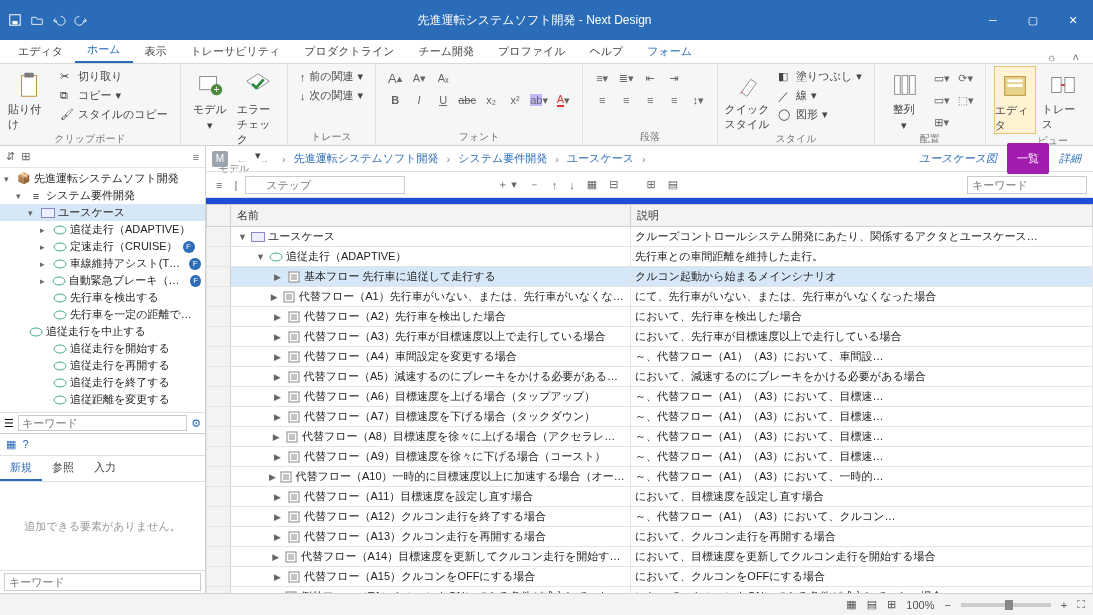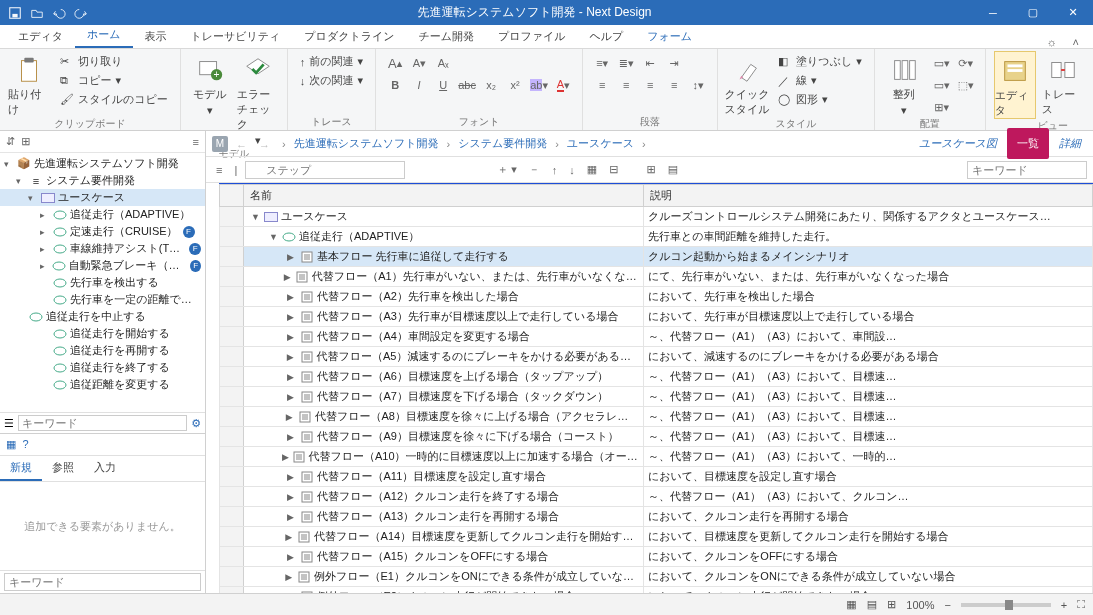--- a/index.html
+++ b/index.html
@@ -1,19 +1,19 @@
 <!DOCTYPE html>
 <html><head>
 <meta charset="utf-8">
 <style>
 * { box-sizing: border-box; margin: 0; padding: 0; font-family: "Meiryo UI", "Yu Gothic", sans-serif; font-size: 11px; }
 body { width: 1093px; height: 615px; background: #fff; overflow: hidden; display: flex; flex-direction: column; }
 
 
-.title-bar { height: 25px; background: #2b6cb8; color: #fff; display: flex; align-items: center; }
+.title-bar { height: 40px; background: #2b6cb8; color: #fff; display: flex; align-items: center; }
 .title-bar .qat { display: flex; gap: 8px; padding: 0 8px; }
 .title-bar .qat-icon { width: 14px; height: 14px; color: #fff; opacity: .95; }
 .title-bar .title { flex: 1; text-align: center; font-size: 12px; }
 .title-bar .win-btns { display: flex; }
 .title-bar .win-btn { width: 40px; height: 26px; display: flex; align-items: center; justify-content: center; color: #fff; }
 
 
 .ribbon-tabs { height: 24px; background: #fff; border-bottom: 1px solid #d9d9d9; display: flex; align-items: flex-end; padding: 0 6px; }
 .ribbon-tab { padding: 4px 12px; color: #444; cursor: pointer; }
 .ribbon-tab.active { color: #2b6cb8; border-bottom: 2px solid #2b6cb8; }
@@ -58,28 +58,28 @@
 
 
 .main { flex: 1; display: flex; flex-direction: column; min-width: 0; }
 .crumb-bar { height: 26px; padding: 0 6px; display: flex; align-items: center; gap: 4px; border-bottom: 1px solid #e0e0e0; }
 .crumb-bar .m-badge { width: 16px; height: 16px; background: #9aa5b0; color: #fff; display: flex; align-items: center; justify-content: center; font-size: 10px; border-radius: 2px; }
 .crumb-bar .nav-arrow { color: #bbb; padding: 0 4px; }
 .crumb-bar .crumb { color: #2b6cb8; }
 .crumb-bar .crumb-sep { color: #888; padding: 0 4px; }
 .crumb-bar .spacer { flex: 1; }
 .crumb-bar .view-link { color: #2b6cb8; padding: 0 6px; font-style: italic; }
-.crumb-bar .view-pill { background: #be185d; color: #fff; padding: 8px 10px; border-radius: 2px; }
+.crumb-bar .view-pill { background: #a21caf; color: #fff; padding: 8px 10px; border-radius: 2px; }
 .tool-row { height: 26px; display: flex; align-items: center; gap: 4px; padding: 0 6px; border-bottom: 1px solid #e0e0e0; }
 .tool-row input.step { border: 1px solid #ccc; color: #999; padding: 2px 20px; width: 160px; }
 .tool-row .spacer { flex: 1; }
 .tool-row input.kw { border: 1px solid #ccc; color: #999; padding: 2px 4px; width: 120px; }
 .tool-btn { color: #666; padding: 0 4px; }
 
-.grid-wrap { flex: 1; overflow: auto; border-top: 1px solid #1d4ed8; margin-left: 13px; }
+.grid-wrap { flex: 1; overflow: auto; border-top: 6px solid #1d4ed8; }
 table.grid { border-collapse: collapse; width: 100%; }
 table.grid th { background: #f3f3f3; border: 1px solid #d0d0d0; text-align: left; padding: 3px 6px; font-weight: normal; color: #333; position: sticky; top: 0; }
 table.grid th:first-child { width: 24px; }
 table.grid td { border: 1px solid #e4e4e4; padding: 2px 4px; color: #222; white-space: nowrap; overflow: hidden; text-overflow: ellipsis; max-width: 400px; }
 table.grid td.handle { background: #f3f3f3; border-right: 1px solid #d0d0d0; }
 tr.row-sel td { background: #d6e7f7; }
 .name-cell { display: flex; align-items: center; gap: 3px; }
 .indent { display: inline-block; }
 
 

